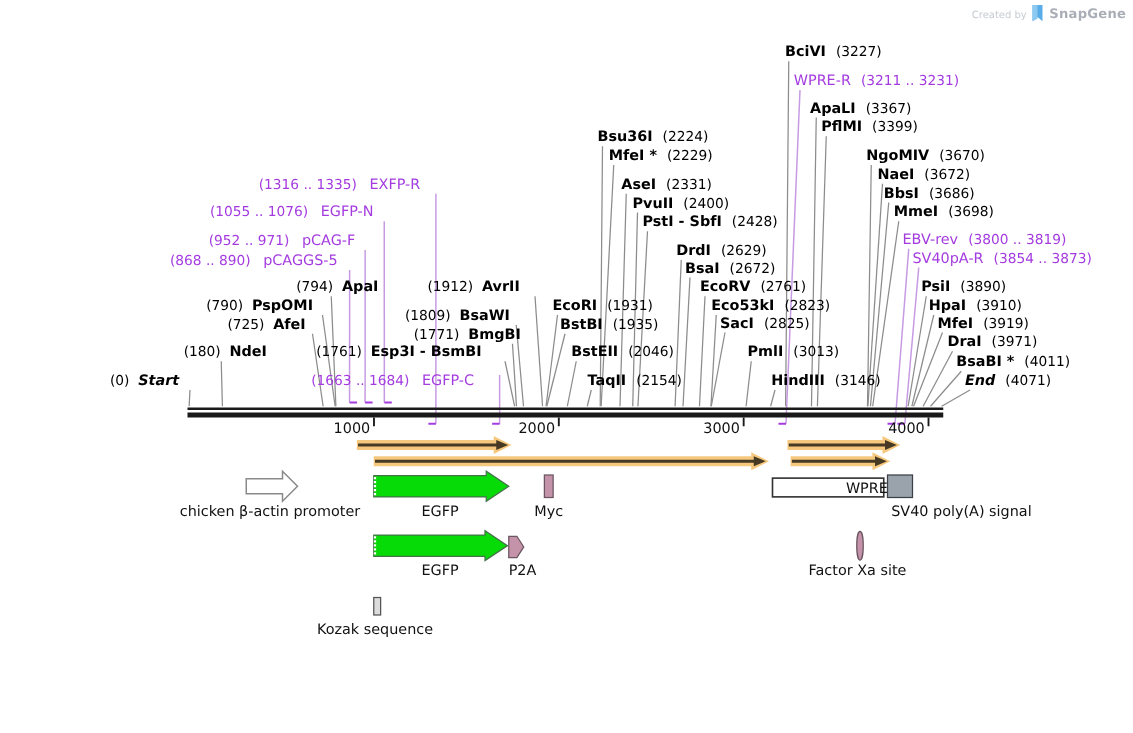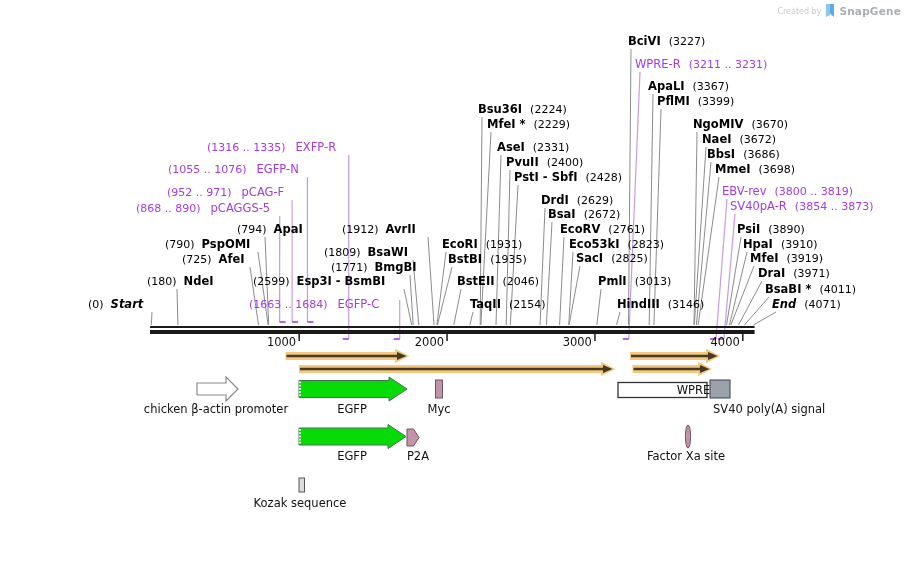--- a/index.html
+++ b/index.html
@@ -136,21 +136,21 @@
       <div class="site-label pos-first terminus" style="left: 88px; top: 298px;"><span class="ps">(0)</span><span class="nm">Start</span></div>
       <div class="site-label pos-first" style="left: 100px; top: 275px; margin-left: 47px;"><span class="ps">(180)</span><span class="nm">NdeI</span></div>
       <div class="site-label pos-first" style="left: 182px; top: 253px;"><span class="ps">(725)</span><span class="nm">AfeI</span></div>
       <div class="site-label pos-first" style="left: 165px; top: 238px;"><span class="ps">(790)</span><span class="nm">PspOMI</span></div>
       <div class="site-label pos-first" style="left: 193px; top: 223px; margin-left: 44px;"><span class="ps">(794)</span><span class="nm">ApaI</span></div>
       <div class="site-label pos-first primer" style="left: 136px; top: 202px;"><span class="ps">(868 .. 890)</span><span class="nm">pCAGGS-5</span></div>
       <div class="site-label pos-first primer" style="left: 167px; top: 186px;"><span class="ps">(952 .. 971)</span><span class="nm">pCAG-F</span></div>
       <div class="site-label pos-first primer" style="left: 168px; top: 163px;"><span class="ps">(1055 .. 1076)</span><span class="nm">EGFP-N</span></div>
       <div class="site-label pos-first primer" style="left: 207px; top: 141px;"><span class="ps">(1316 .. 1335)</span><span class="nm">EXFP-R</span></div>
       <div class="site-label pos-first primer" style="left: 249px; top: 298px;"><span class="ps">(1663 .. 1684)</span><span class="nm">EGFP-C</span></div>
-      <div class="site-label pos-first" style="left: 253px; top: 275px;"><span class="ps">(2599)</span><span class="nm">Esp3I - BsmBI</span></div>
+      <div class="site-label pos-first" style="left: 253px; top: 275px;"><span class="ps">(1761)</span><span class="nm">Esp3I - BsmBI</span></div>
       <div class="site-label pos-first" style="left: 331px; top: 261px;"><span class="ps">(1771)</span><span class="nm">BmgBI</span></div>
       <div class="site-label pos-first" style="left: 324px; top: 246px;"><span class="ps">(1809)</span><span class="nm">BsaWI</span></div>
       <div class="site-label pos-first" style="left: 342px; top: 223px;"><span class="ps">(1912)</span><span class="nm">AvrII</span></div>
       <div class="site-label name-first" style="left: 442px; top: 238px;"><span class="nm">EcoRI</span><span class="ps">(1931)</span></div>
       <div class="site-label name-first" style="left: 448px; top: 253px;"><span class="nm">BstBI</span><span class="ps">(1935)</span></div>
       <div class="site-label name-first" style="left: 457px; top: 275px;"><span class="nm">BstEII</span><span class="ps">(2046)</span></div>
       <div class="site-label name-first" style="left: 470px; top: 298px;"><span class="nm">TaqII</span><span class="ps">(2154)</span></div>
       <div class="site-label name-first" style="left: 478px; top: 103px;"><span class="nm">Bsu36I</span><span class="ps">(2224)</span></div>
       <div class="site-label name-first" style="left: 487px; top: 118px;"><span class="nm">MfeI *</span><span class="ps">(2229)</span></div>
       <div class="site-label name-first" style="left: 497px; top: 141px;"><span class="nm">AseI</span><span class="ps">(2331)</span></div>

